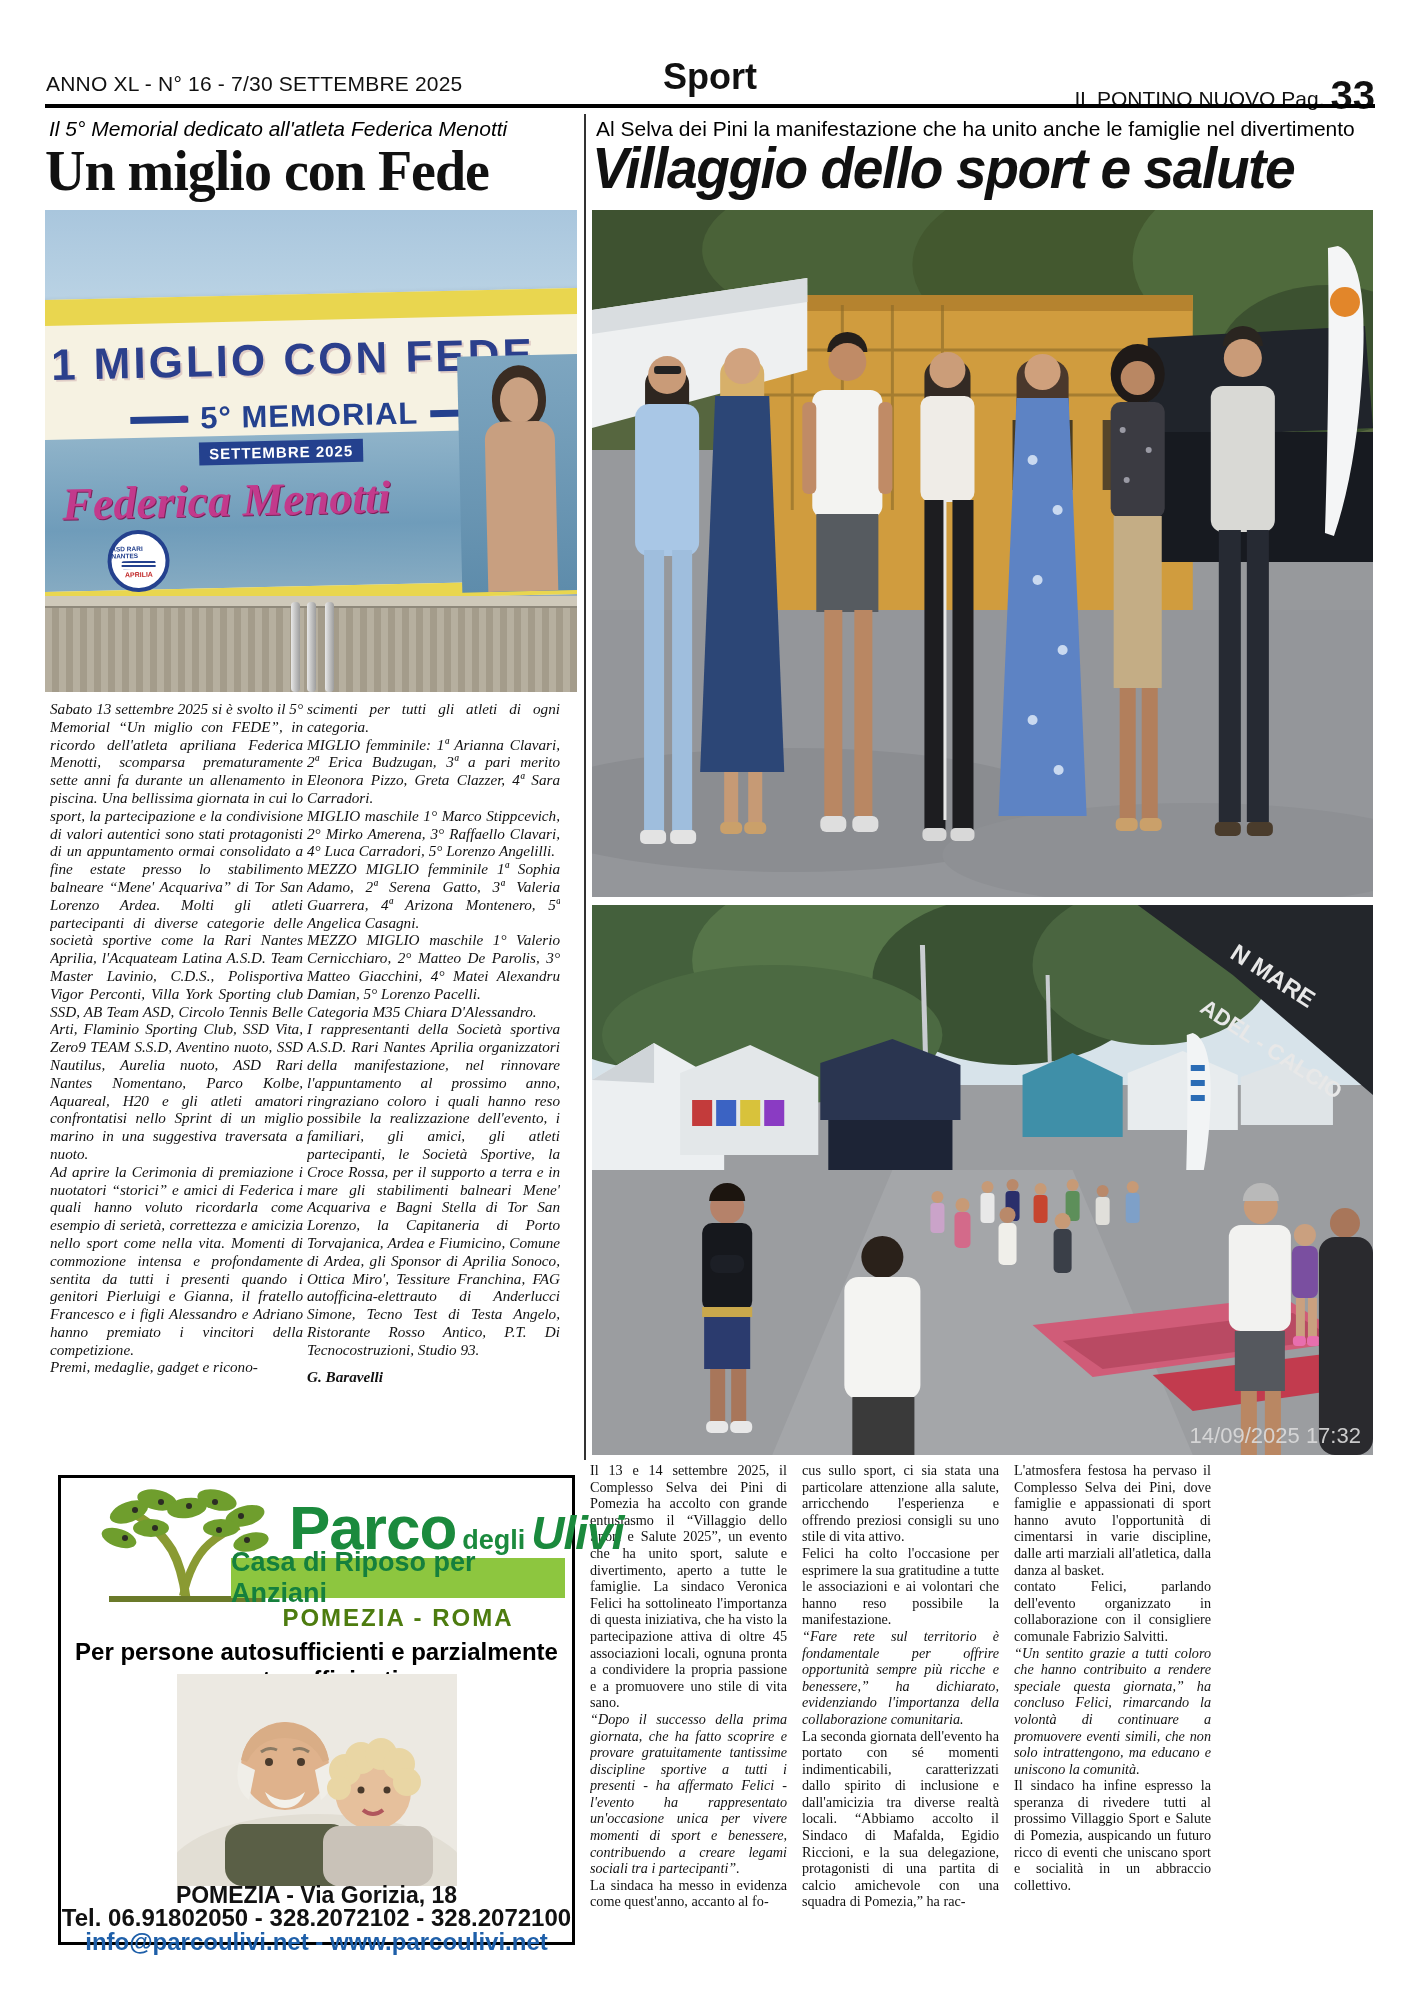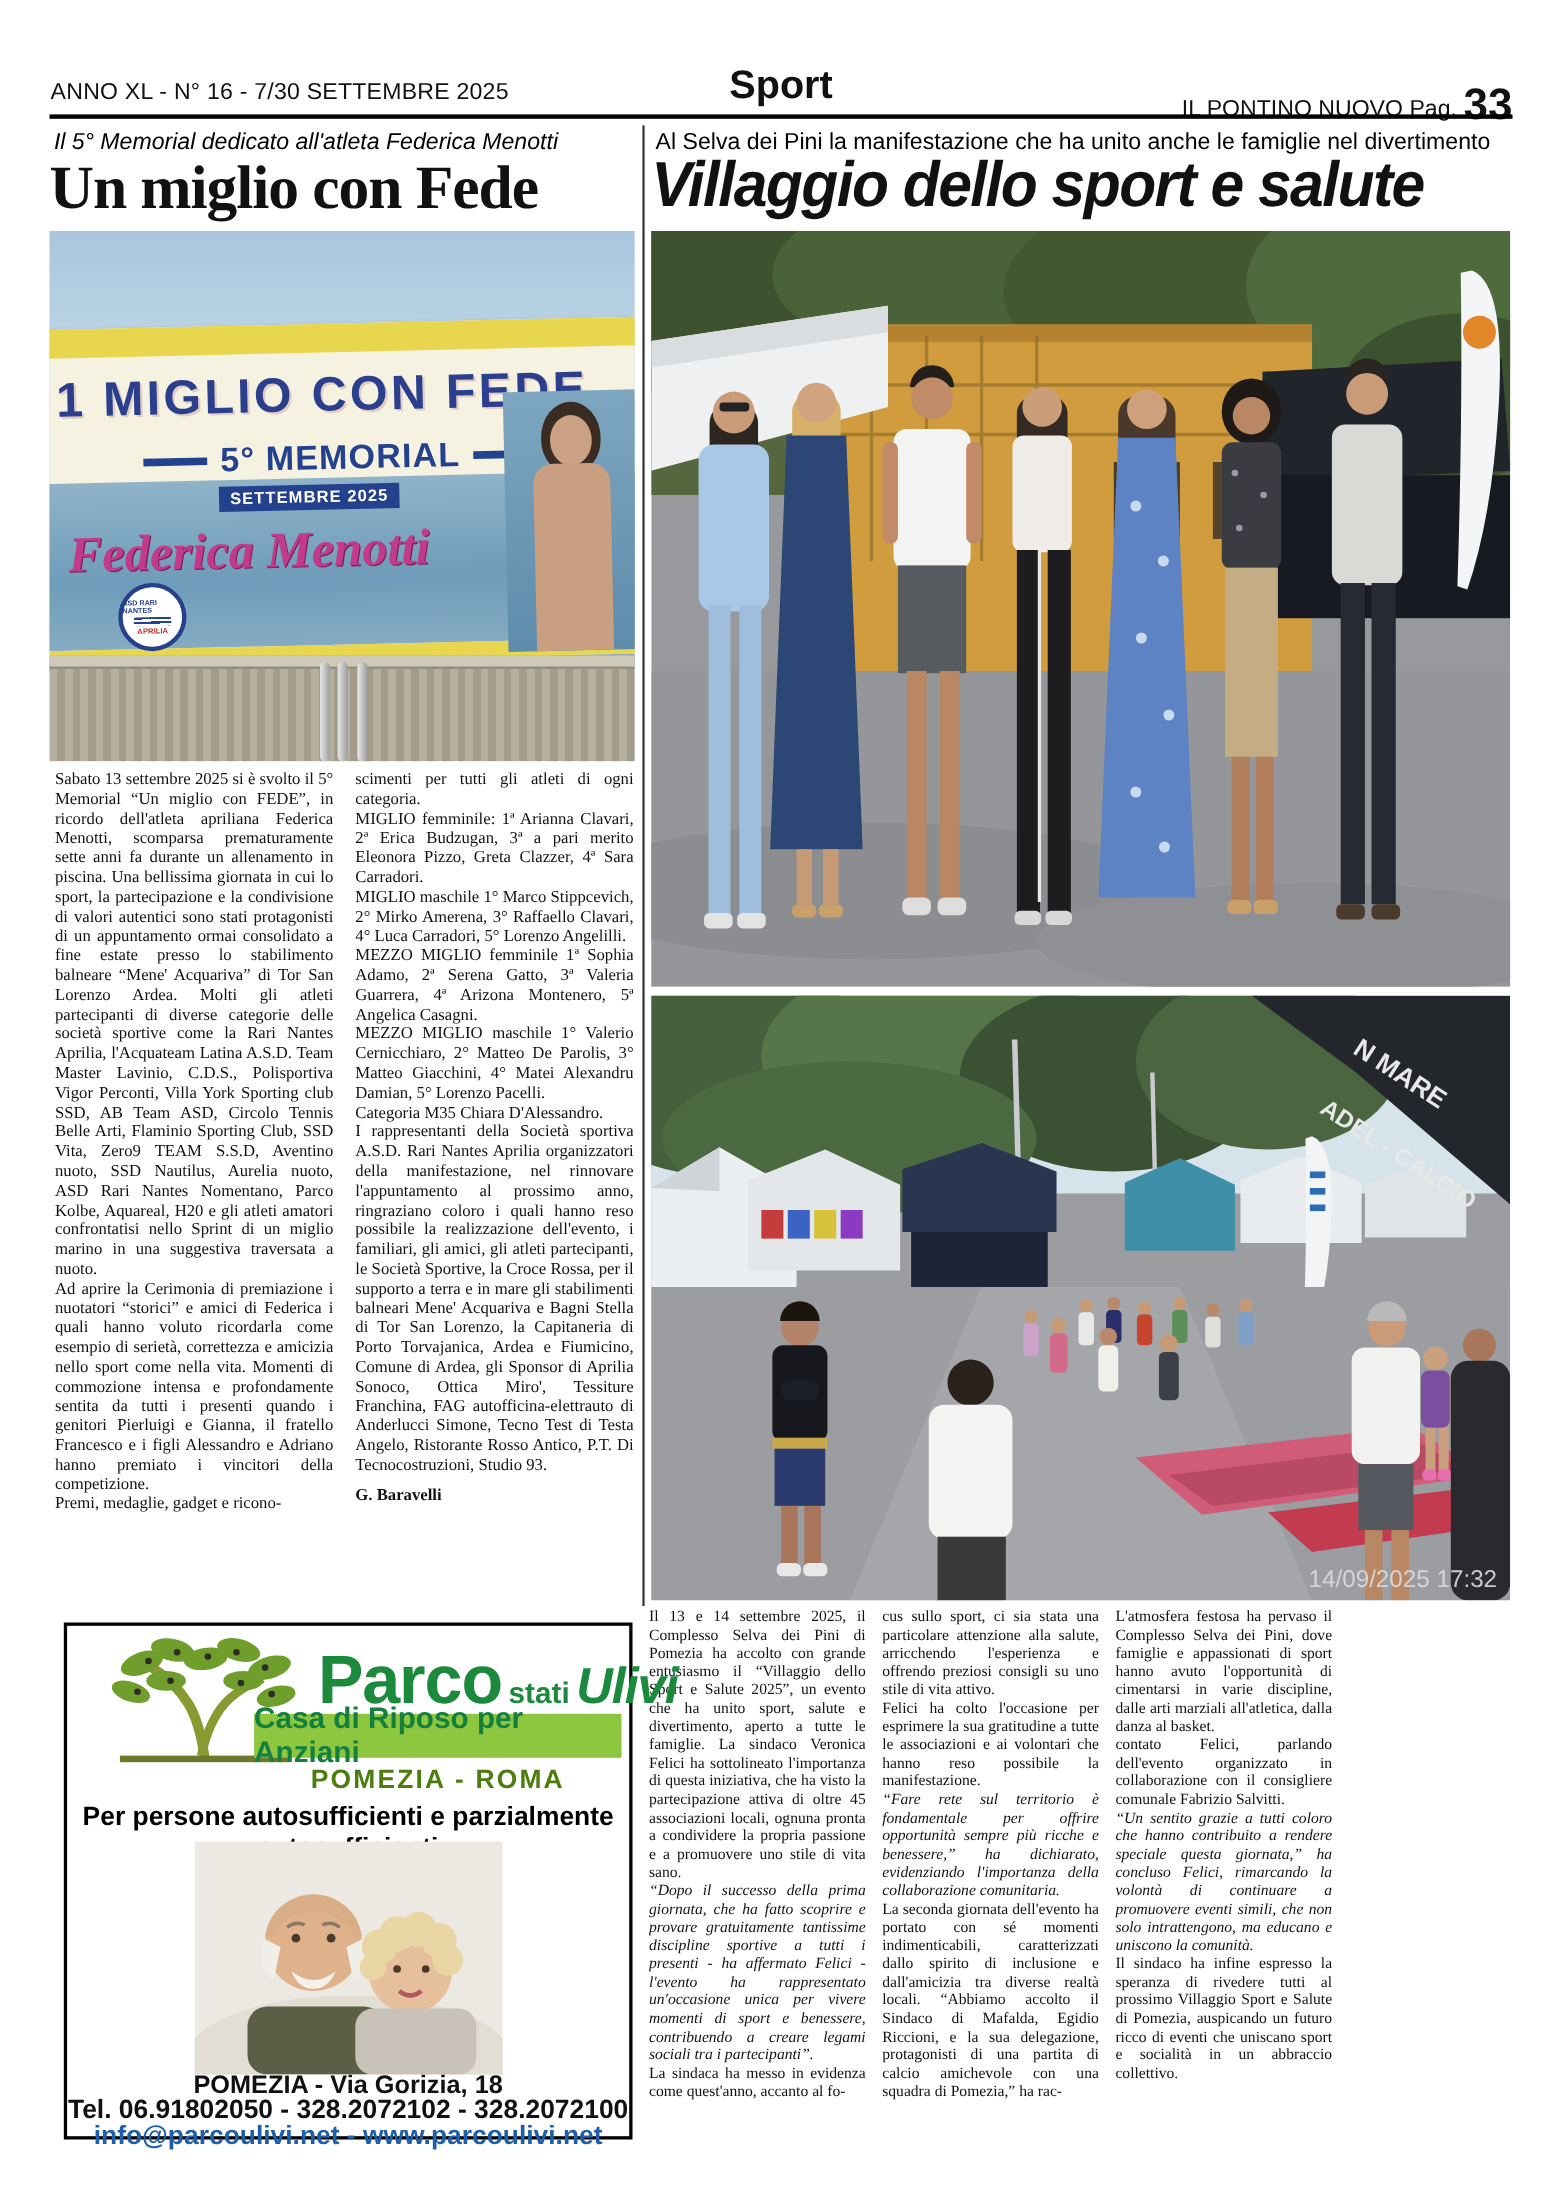--- a/index.html
+++ b/index.html
@@ -18,21 +18,21 @@
   .hdr-rule { position:absolute; left:45px; top:104px; width:1330px; height:4px; background:#000; }
   .v-divider { position:absolute; left:584px; top:114px; width:2px; height:1346px; background:#333; }
   
   .kicker { position:absolute; top:117px; font-family:"Liberation Sans",sans-serif; font-size:21px; color:#000; white-space:nowrap; }
   .kicker-left { left:49px; font-style:italic; }
   .kicker-right { left:596px; }
   .headline-left { position:absolute; left:45px; top:139px; font-family:"Liberation Serif",serif; font-weight:bold; font-size:56px; letter-spacing:-1px; white-space:nowrap; }
   .headline-right { position:absolute; left:592px; top:134px; font-family:"Liberation Sans",sans-serif; font-weight:bold; font-style:italic; font-size:58px; letter-spacing:-1.5px; white-space:nowrap; transform:scaleX(.95); transform-origin:left; }
   
   .cols { position:absolute; display:flex; }
-  .left-cols { left:50px; top:700px; width:527px; height:774px; gap:20px; }
+  .left-cols { left:50px; top:700px; width:527px; height:774px; gap:4px;font-style:italic; }
   .left-cols .col { width:253px; height:100%; overflow:hidden; }
   .cols p { font-size:15.2px; line-height:17.8px; text-align:justify; }
   .quote { font-style:italic; }
   .byline { text-align:right; font-weight:bold; font-size:16px; margin-top:10px; padding-right:4px; }
   .right-cols { left:590px; top:1462px; width:622px; height:530px; gap:15px; }
   .right-cols .col { width:197px; height:100%; overflow:hidden; }
   .right-cols p { font-size:14.2px; line-height:16.6px; }
   
   .photo-banner { position:absolute; left:45px; top:210px; width:532px; height:482px; overflow:hidden;
     background:linear-gradient(180deg,#a9c6dd 0%, #b9d2e4 18%, #b9d2e4 20%); }
@@ -393,21 +393,21 @@
         <circle cx="124" cy="16" r="3"></circle>
           <circle cx="150" cy="30" r="3"></circle>
           <circle cx="34" cy="52" r="3"></circle>
         <circle cx="156" cy="54" r="3"></circle>
           <circle cx="64" cy="42" r="3"></circle>
           <circle cx="128" cy="44" r="3"></circle>
       </g>
       <rect x="18" y="110" width="154" height="6" fill="#6b7a2a"></rect>
     </svg>
     <div class="ad-brand">
-      <span class="w1">Parco</span><span class="w2">stati</span><span class="w3">Ulivi</span>
+      <span class="w1">Parco</span><span class="w2">degli</span><span class="w3">Ulivi</span>
     </div>
     <div class="ad-bar">
       <span>Casa di Riposo per Anziani</span>
     </div>
     <div class="ad-city">POMEZIA - ROMA</div>
     <div class="ad-tagline">Per persone autosufficienti e parzialmente autosufficienti</div>
     <svg class="ad-photo" viewBox="0 0 280 212">
       <rect width="280" height="212" fill="#ece9e2"></rect>
       <ellipse cx="140" cy="200" rx="150" ry="60" fill="#e2ded4"></ellipse>
 

